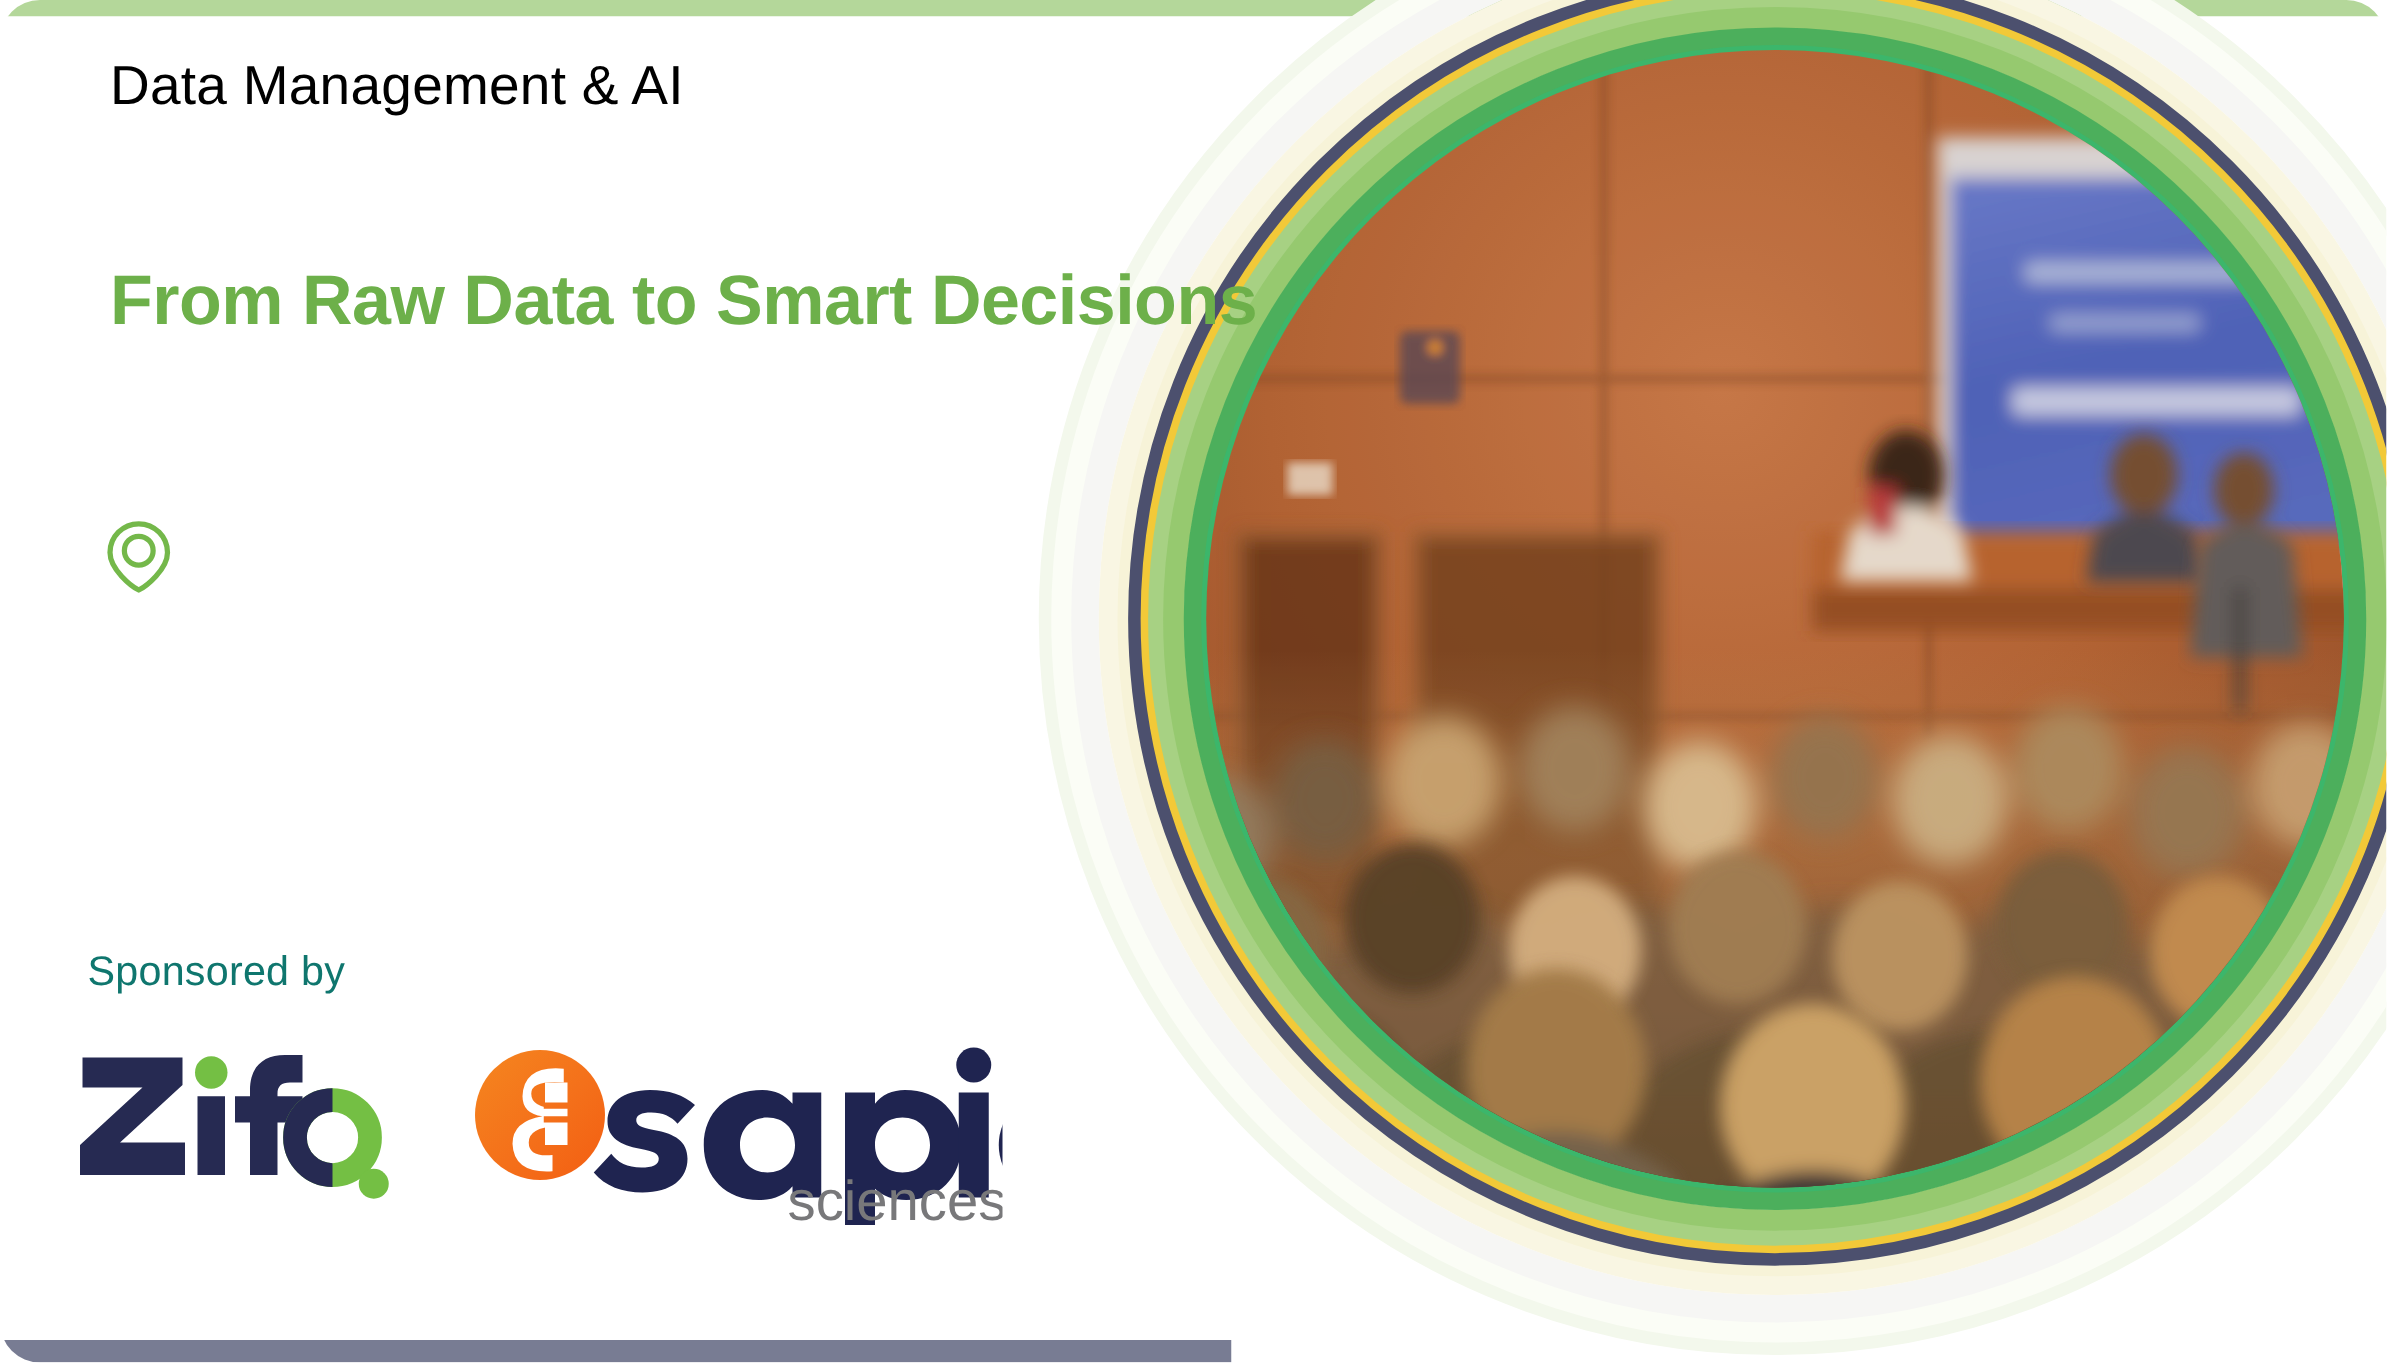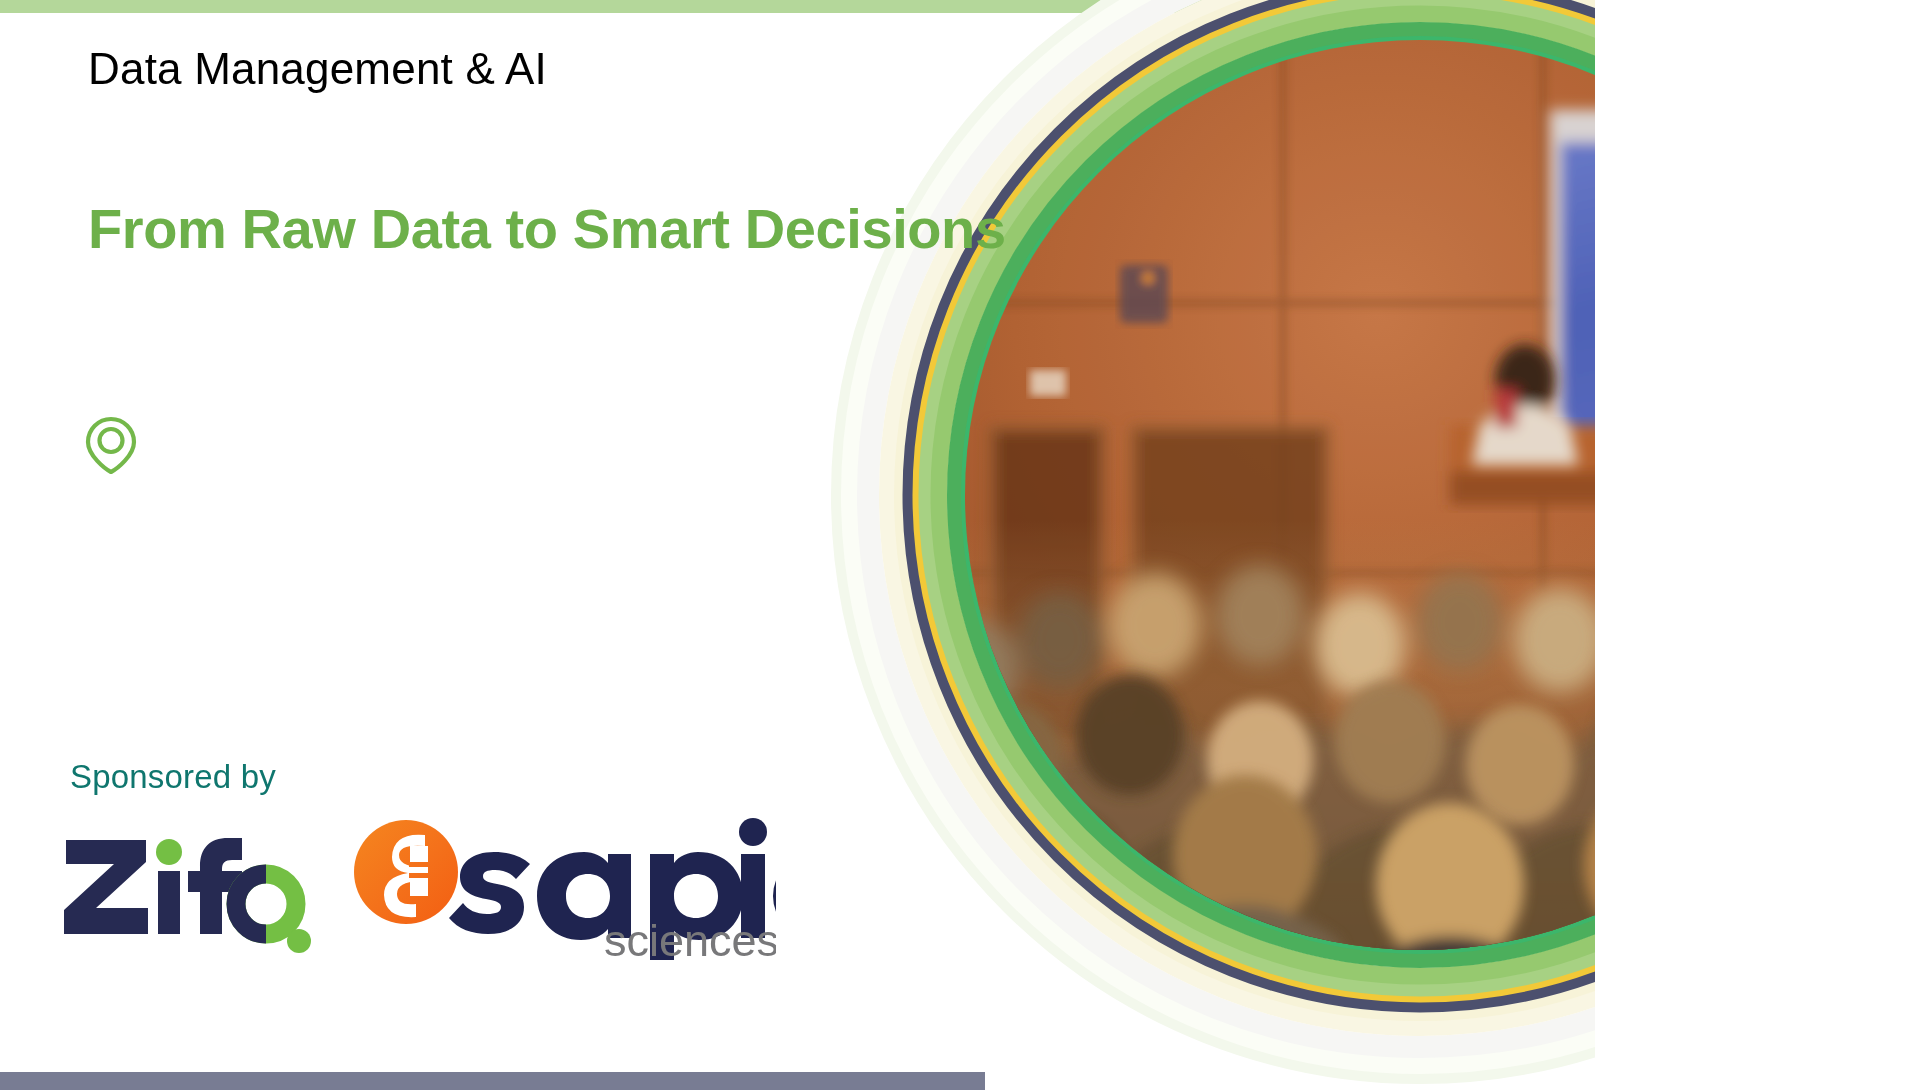--- a/index.html
+++ b/index.html
@@ -5,23 +5,24 @@
   html,body{margin:0;padding:0;}
   body{
     width:1921px;height:1090px;
     background:#ffffff;
     font-family:"Liberation Sans", sans-serif;
     overflow:hidden;
     position:relative;
   }
   .banner{
     position:absolute;inset:0;
-    width:1595px;height:1090px;
+    width:1909px;height:1090px;
     background:#ffffff;
     overflow:hidden;
+    border-radius:32px;
   }
 
   
   .top-strip{
     position:absolute;left:0;top:0;
     width:1921px;height:13px;
     background:#b4d79a;
   }
 
   
@@ -49,21 +50,21 @@
   .kicker{
     position:absolute;left:88px;top:44px;
     font-size:44px;
     font-weight:400;
     letter-spacing:0.2px;
     color:#000000;
     white-space:nowrap;
   }
 
   .headline{
-    position:absolute;left:88px;top:200px;
+    position:absolute;left:88px;top:211px;
     font-size:56px;
     font-weight:bold;
     letter-spacing:-0.4px;
     color:#6db04a;
     white-space:nowrap;
     line-height:1.05;
   }
 
   .info-list{
     position:absolute;left:80px;top:408px;
@@ -95,24 +96,24 @@
   .sponsored-label{
     position:absolute;left:70px;top:758px;
     font-size:33px;
     font-weight:400;
     color:#0f766e;
     letter-spacing:0.2px;
     white-space:nowrap;
   }
 
   .logos{
-    position:absolute;left:60px;top:810px;
+    position:absolute;left:60px;top:830px;
     display:flex;
-    align-items:flex-end;
-    gap:34px;
+    align-items:flex-start;
+    gap:60px;
   }
   .logo-zifo{width:252px;height:136px;}
   .logo-sapio{width:430px;height:150px;}
 </style>
 </head>
 <body>
 
 <div class="banner">
 
   <div class="top-strip"></div>

